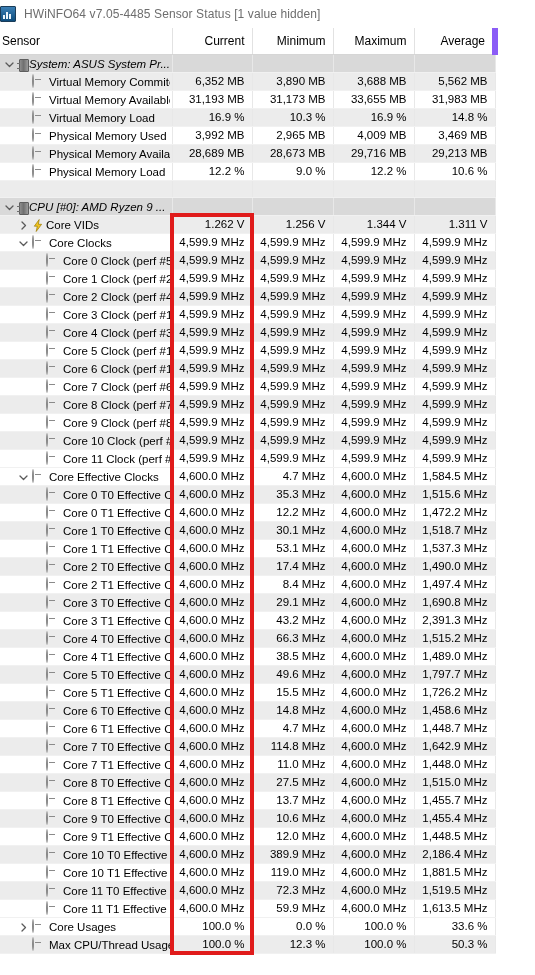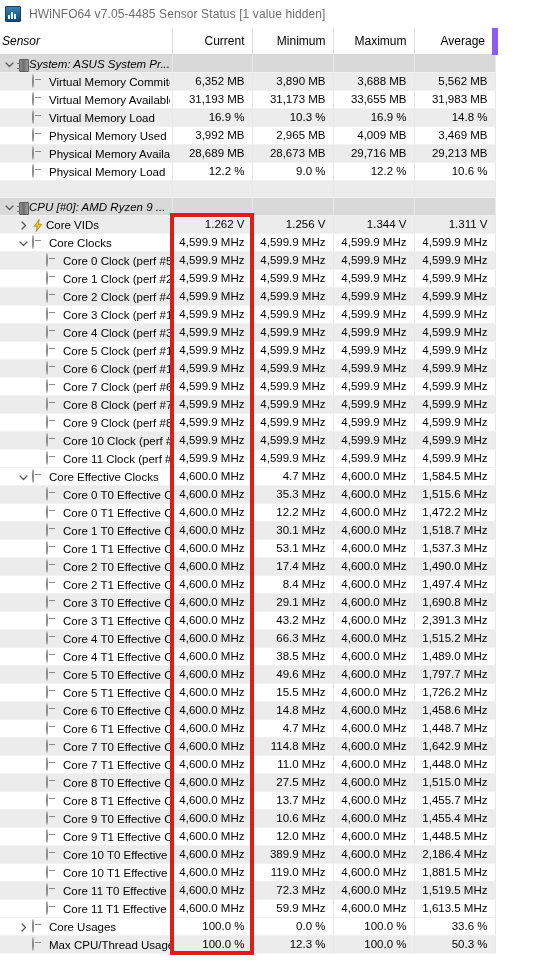--- a/index.html
+++ b/index.html
@@ -13,21 +13,20 @@
     width: 535px; height: 975px;
     position: relative;
     background: #ffffff;
   }
 
   
   .titlebar {
     height: 28px;
     display: flex;
     align-items: center;
-    padding-left: 5px;
     background: #ffffff;
     border-bottom: 0px;
   }
   .title-icon {
     width: 16px; height: 16px;
     margin-right: 8px;
     flex: 0 0 auto;
     position: relative;
     background: linear-gradient(#3a7fb5, #0d4c7c);
     border: 1px solid #1a3c58;
@@ -74,21 +73,21 @@
     height: 26px;
     font-weight: normal;
     font-size: 12px;
     color: #000;
     background: #ffffff;
     border-right: 1px solid #e2e2e2;
     border-bottom: 1px solid #d6d6d6;
     padding: 0 7px 0 4px;
     vertical-align: middle;
   }
-  thead th.h-sensor { text-align: left; padding-left: 2px; font-style: italic; }
+  thead th.h-sensor { text-align: left; padding-left: 2px; }
   thead th.h-num    { text-align: right; }
   thead th.h-last   { border-right: 6px solid #8b5cf6; }
 
   tbody tr { height: 17.1px; }
   tbody tr.odd  td { background: #ffffff; }
   tbody tr.even td { background: #ececec; }
   tbody tr.group td { background: #d9d9d9; }
 
   tbody td {
     height: 17.1px;

